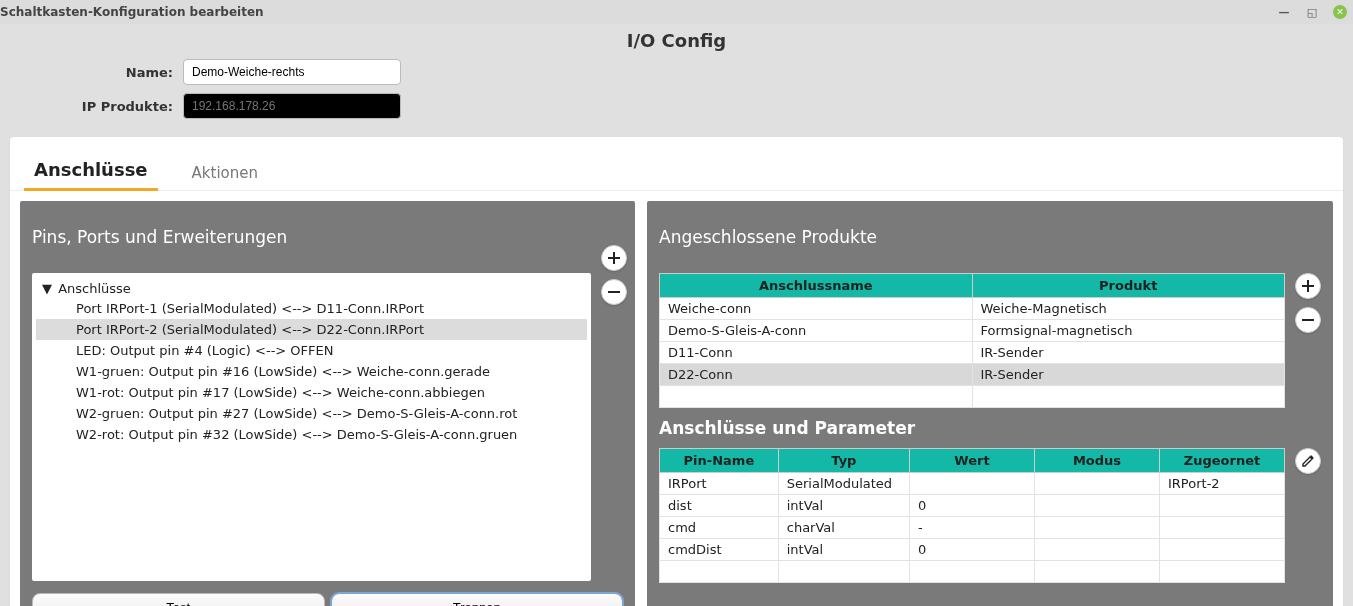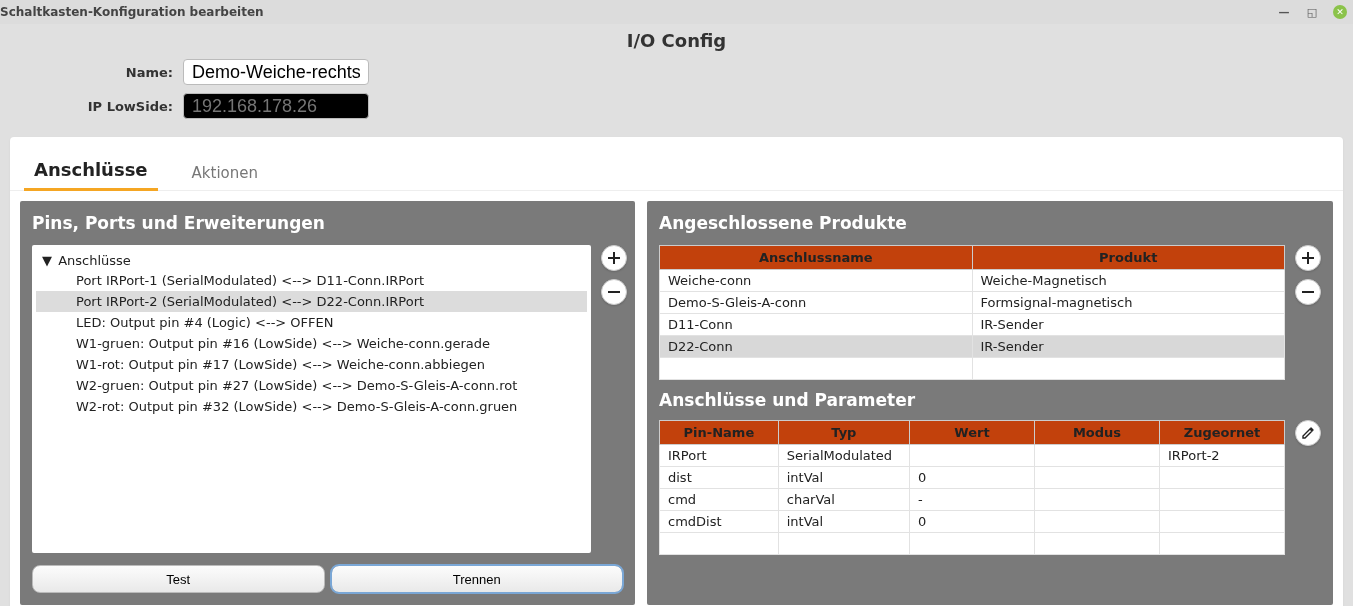--- a/index.html
+++ b/index.html
@@ -9,53 +9,53 @@
   
   .titlebar { height: 24px; background: #dcdcdc; display: flex; align-items: center; justify-content: flex-start; position: relative; font-weight: bold; font-size: 12px; color: #444; }
   .titlebar .controls { position: absolute; right: 6px; top: 0; height: 24px; display: flex; align-items: center; gap: 14px; }
   .titlebar .ctl { width: 14px; height: 14px; display: inline-flex; align-items: center; justify-content: center; font-size: 11px; color: #555; cursor: pointer; }
   .titlebar .ctl.close { background: #8bc34a; border-radius: 50%; width: 14px; height: 14px; color: #fff; font-size: 9px; }
   .io-title { text-align: center; font-weight: bold; font-size: 18px; color: #333; padding: 6px 0 4px 0; background: #e0e0e0; }
 
   .header-form { background:#e0e0e0; padding: 4px 10px 10px 18px; }
   .formrow { display: flex; align-items: center; margin-bottom: 8px; }
   .formrow label { width: 165px; text-align: right; padding-right: 10px; font-weight: bold; color: #333; font-size: 13px; }
-  .formrow input { width: 186px; height: 26px; padding: 2px 8px; border: 1px solid #bbb; border-radius: 4px; font-size: 18px; background:#fff; }
+  .formrow input { width: 218px; height: 26px; padding: 2px 8px; border: 1px solid #bbb; border-radius: 4px; font-size: 12px; background:#fff; }
   .formrow input[readonly] { color: #999; background:#000000; }
 
   
   .card { background: #fff; margin: 0 10px; border-radius: 4px; padding: 0 0 0 0; box-shadow: 0 1px 3px rgba(0,0,0,0.05); }
   .tabs { display: flex; align-items: flex-end; padding: 14px 14px 0 14px; border-bottom: 1px solid #eee; }
   .tab { padding: 8px 10px; margin-right: 24px; color: #777; cursor: pointer; font-size: 15px; }
   .tab.active { color: #222; font-weight: bold; font-size: 18px; border-bottom: 3px solid #f5a623; margin-bottom: -1px; }
 
   .panels { display: flex; gap: 12px; padding: 10px 10px 10px 10px; }
   .panel { background: #7a7a7a; border-radius: 2px; position: relative; }
   .panel.left { flex: 0 0 615px; }
   .panel.right { flex: 1; }
-  .panel-title { color: #fff; font-weight: bold; font-size: 17px; padding: 12px 12px; }
+  .panel-title { color: #fff; font-weight: normal; font-size: 17px; padding: 26px 12px; }
 
   .treebox { background: #fff; margin: 0 12px; border-radius: 2px; height: 308px; overflow: auto; }
   .tree-root { padding: 6px 4px; }
   .tree-caret { display: inline-block; width: 14px; text-align: center; }
   .tree-root-item { padding: 2px 4px; cursor: default; }
   .tree-child { padding: 3px 4px 3px 40px; cursor: default; font-size: 13px; white-space: nowrap; }
   .tree-child.selected { background: #dcdcdc; }
 
   .panel-btns { display: flex; gap: 6px; margin: 12px 12px 12px 12px; }
   .panel-btn { flex: 1; background: linear-gradient(#fcfcfc,#e9e9e9); border: 1px solid #bbb; border-radius: 8px; height: 28px; cursor: pointer; font-size: 13px; }
   .panel-btn.focus { outline: 2px solid #7aa7d6; outline-offset: -1px; }
 
   .circle-btn { position: absolute; right: 8px; width: 26px; height: 26px; background: #fff; border: 1px solid #ccc; border-radius: 50%; display:flex; align-items:center; justify-content:center; cursor:pointer; box-shadow: 0 1px 2px rgba(0,0,0,0.15); }
   .circle-btn svg { display:block; }
 
   
   .tablebox { background: #fff; margin: 0 12px 0 12px; border: 0; }
   table { border-collapse: collapse; width: 100%; table-layout: fixed; }
-  th { background: #c2410c; border: 1px solid #ccc; font-weight: bold; font-size: 13px; padding: 4px 6px; }
+  th { background: #14b8a6; border: 1px solid #ccc; font-weight: bold; font-size: 13px; padding: 4px 6px; }
   td { border: 1px solid #e2e2e2; padding: 3px 8px; font-size: 13px; background:#fff; height: 22px; }
   tr.selected td { background: #d8d8d8; }
   .prod-table-wrap { position: relative; padding-right: 36px; }
   .param-table-wrap { position: relative; padding-right: 36px; margin-top: 2px; }
 
   .subheading { color: #fff; font-weight: bold; font-size: 17px; padding: 10px 12px; }
 
   .bottom-bar { display:flex; justify-content: flex-end; gap: 8px; padding: 10px 14px; background:#e0e0e0; }
   .std-btn { background: linear-gradient(#fdfdfd,#ececec); border: 1px solid #b5b5b5; border-radius: 4px; padding: 5px 14px; cursor: pointer; font-size: 13px; }
 </style>
@@ -72,21 +72,21 @@
 </div>
 
 <div class="io-title">I/O Config</div>
 
 <div class="header-form">
   <div class="formrow">
     <label>Name:</label>
     <input type="text" value="Demo-Weiche-rechts" style="">
   </div>
   <div class="formrow">
-    <label>IP LowSide:</label>
+    <label>IP Produkte:</label>
     <input type="text" readonly="" placeholder="192.168.178.26" style="">
   </div>
 </div>
 
 <div class="card">
   <div class="tabs">
     <div class="tab active">Anschlüsse</div>
     <div class="tab">Aktionen</div>
   </div>
 

